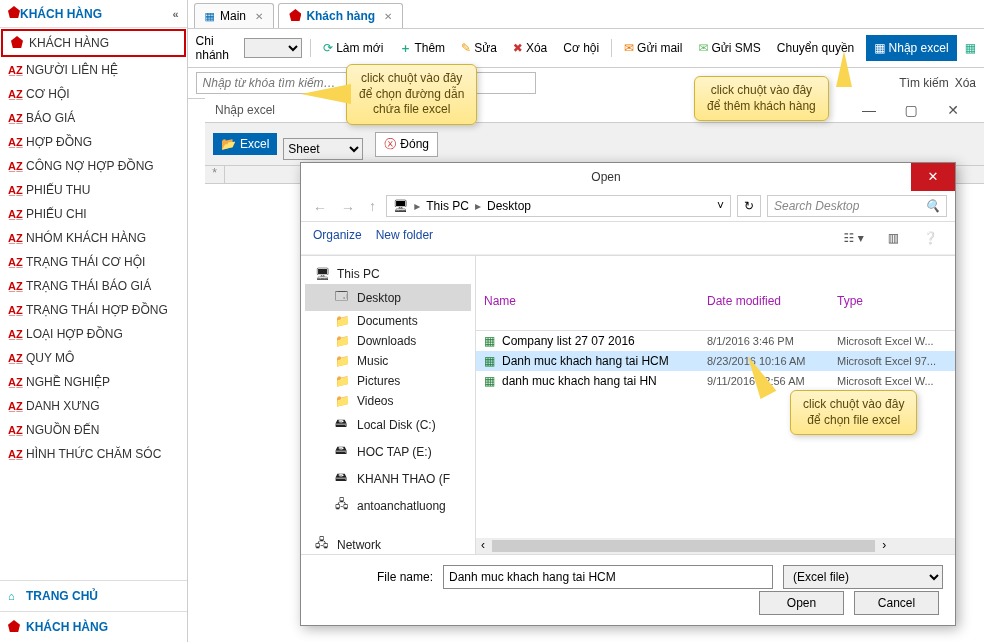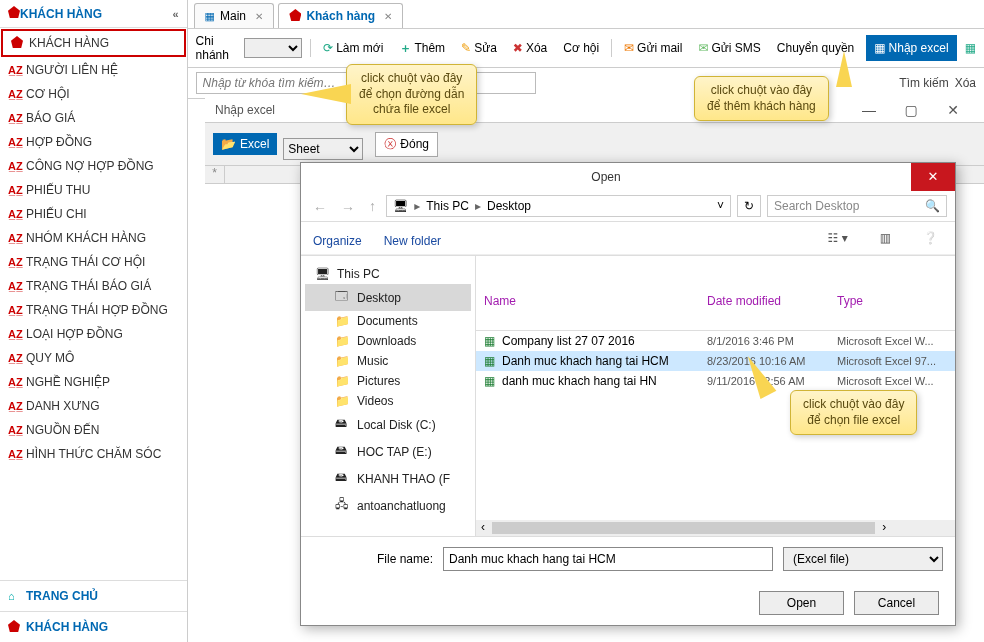--- a/index.html
+++ b/index.html
@@ -45,22 +45,22 @@
 .nhap-bar .close-btn { display: flex; align-items: center; gap: 4px; border: 1px solid #aaa; padding: 3px 8px; background: #fff; }
 
 .open-dialog { position: absolute; left: 300px; top: 162px; width: 656px; height: 464px; background: #fff; border: 1px solid #888; box-shadow: 3px 3px 12px rgba(0,0,0,0.3); display: flex; flex-direction: column; }
 .open-title { display: flex; align-items: center; background: #fff; }
 .open-title .tcenter { flex: 1; text-align: center; padding: 6px; color: #333; }
 .open-title .close-x { width: 44px; height: 28px; background: #c8171e; color: #fff; text-align: center; line-height: 28px; font-size: 13px; }
 .open-nav { display: flex; align-items: center; padding: 4px 8px; border-bottom: 1px solid #ddd; gap: 6px; }
 .open-nav .arr { color: #aaa; font-size: 14px; padding: 0 4px; }
 .open-nav .crumb { flex: 1; border: 1px solid #ccc; padding: 3px 6px; display: flex; align-items: center; gap: 6px; }
 .open-nav .crumb .sep2 { color: #666; }
-.open-nav .search { width: 180px; border: 1px solid #ccc; padding: 3px 6px; color: #888; display: flex; justify-content: space-between; }
-.open-tb { display: flex; align-items: flex-end; padding: 6px 12px; gap: 22px; color: #1a4aa0; border-bottom: 1px solid #eee; }
+.open-nav .search { width: 180px; border: 1px solid #ccc; padding: 3px 6px; color: #888; display: flex; justify-content: space-between; font-style: italic; }
+.open-tb { display: flex; align-items: flex-start; padding: 6px 12px; gap: 14px; color: #1a4aa0; border-bottom: 1px solid #eee; }
 .open-tb .spacer { flex: 1; }
 .open-tb .vbtn { color: #555; padding: 2px 4px; border: 1px solid transparent; }
 .open-body { flex: 1; display: flex; border-top: 1px solid #ddd; overflow: hidden; }
 .tree { width: 175px; border-right: 1px solid #ddd; padding: 8px 4px; overflow: auto; }
 .tree-item { padding: 3px 4px 3px 20px; display: flex; align-items: center; gap: 6px; color: #222; white-space: nowrap; }
 .tree-item.l1 { padding-left: 10px; }
 .tree-item.l2 { padding-left: 30px; }
 .tree-item.sel { background: #d8d8d8; }
 .tree-item .fico { width: 16px; font-size: 12px; }
 .filelist { flex: 1; display: flex; flex-direction: column; overflow: hidden; }
@@ -69,21 +69,21 @@
 .fhead .c-date { width: 130px; }
 .fhead .c-type { width: 110px; }
 .frow { display: flex; padding: 3px 8px; align-items: center; }
 .frow.sel { background: #cde8ff; }
 .frow .fi { width: 18px; color: #1e7e34; }
 .frow .c-name { flex: 1; white-space: nowrap; overflow: hidden; }
 .frow .c-date { width: 130px; color: #555; font-size: 11px; }
 .frow .c-type { width: 110px; color: #555; font-size: 11px; white-space: nowrap; overflow: hidden; }
 .fscroll { margin-top: auto; height: 16px; background: #eee; display: flex; }
 .fscroll .thumb { width: 80%; background: #ccc; margin: 2px; }
-.open-bottom { padding: 10px 12px; display: flex; flex-direction: column; gap: 20px; border-top: 1px solid #ddd; }
+.open-bottom { padding: 10px 12px; display: flex; flex-direction: column; gap: 2px; border-top: 1px solid #ddd; }
 .open-row { display: flex; align-items: center; gap: 10px; }
 .open-row .fl { text-align: right; flex: 0 0 120px; }
 .open-row select, .open-row input { height: 24px; border: 1px solid #888; padding: 0 5px; }
 .fname-inp { flex: 1; }
 .ftype-sel { width: 160px; }
 .open-btns { display: flex; justify-content: flex-end; gap: 10px; padding-right: 4px; }
 .winbtn { width: 85px; height: 24px; border: 1px solid #888; background: #eee; text-align: center; line-height: 22px; cursor: pointer; }
 
 .tooltip { position: absolute; background: linear-gradient(#fff4c9, #ffe78a); border: 1px solid #d0b436; border-radius: 6px; padding: 6px 12px; color: #5a4a10; text-align: center; box-shadow: 2px 2px 6px rgba(0,0,0,0.2); font-size: 12px; line-height: 1.3; }
 .tooltip .ln { display: block; }

